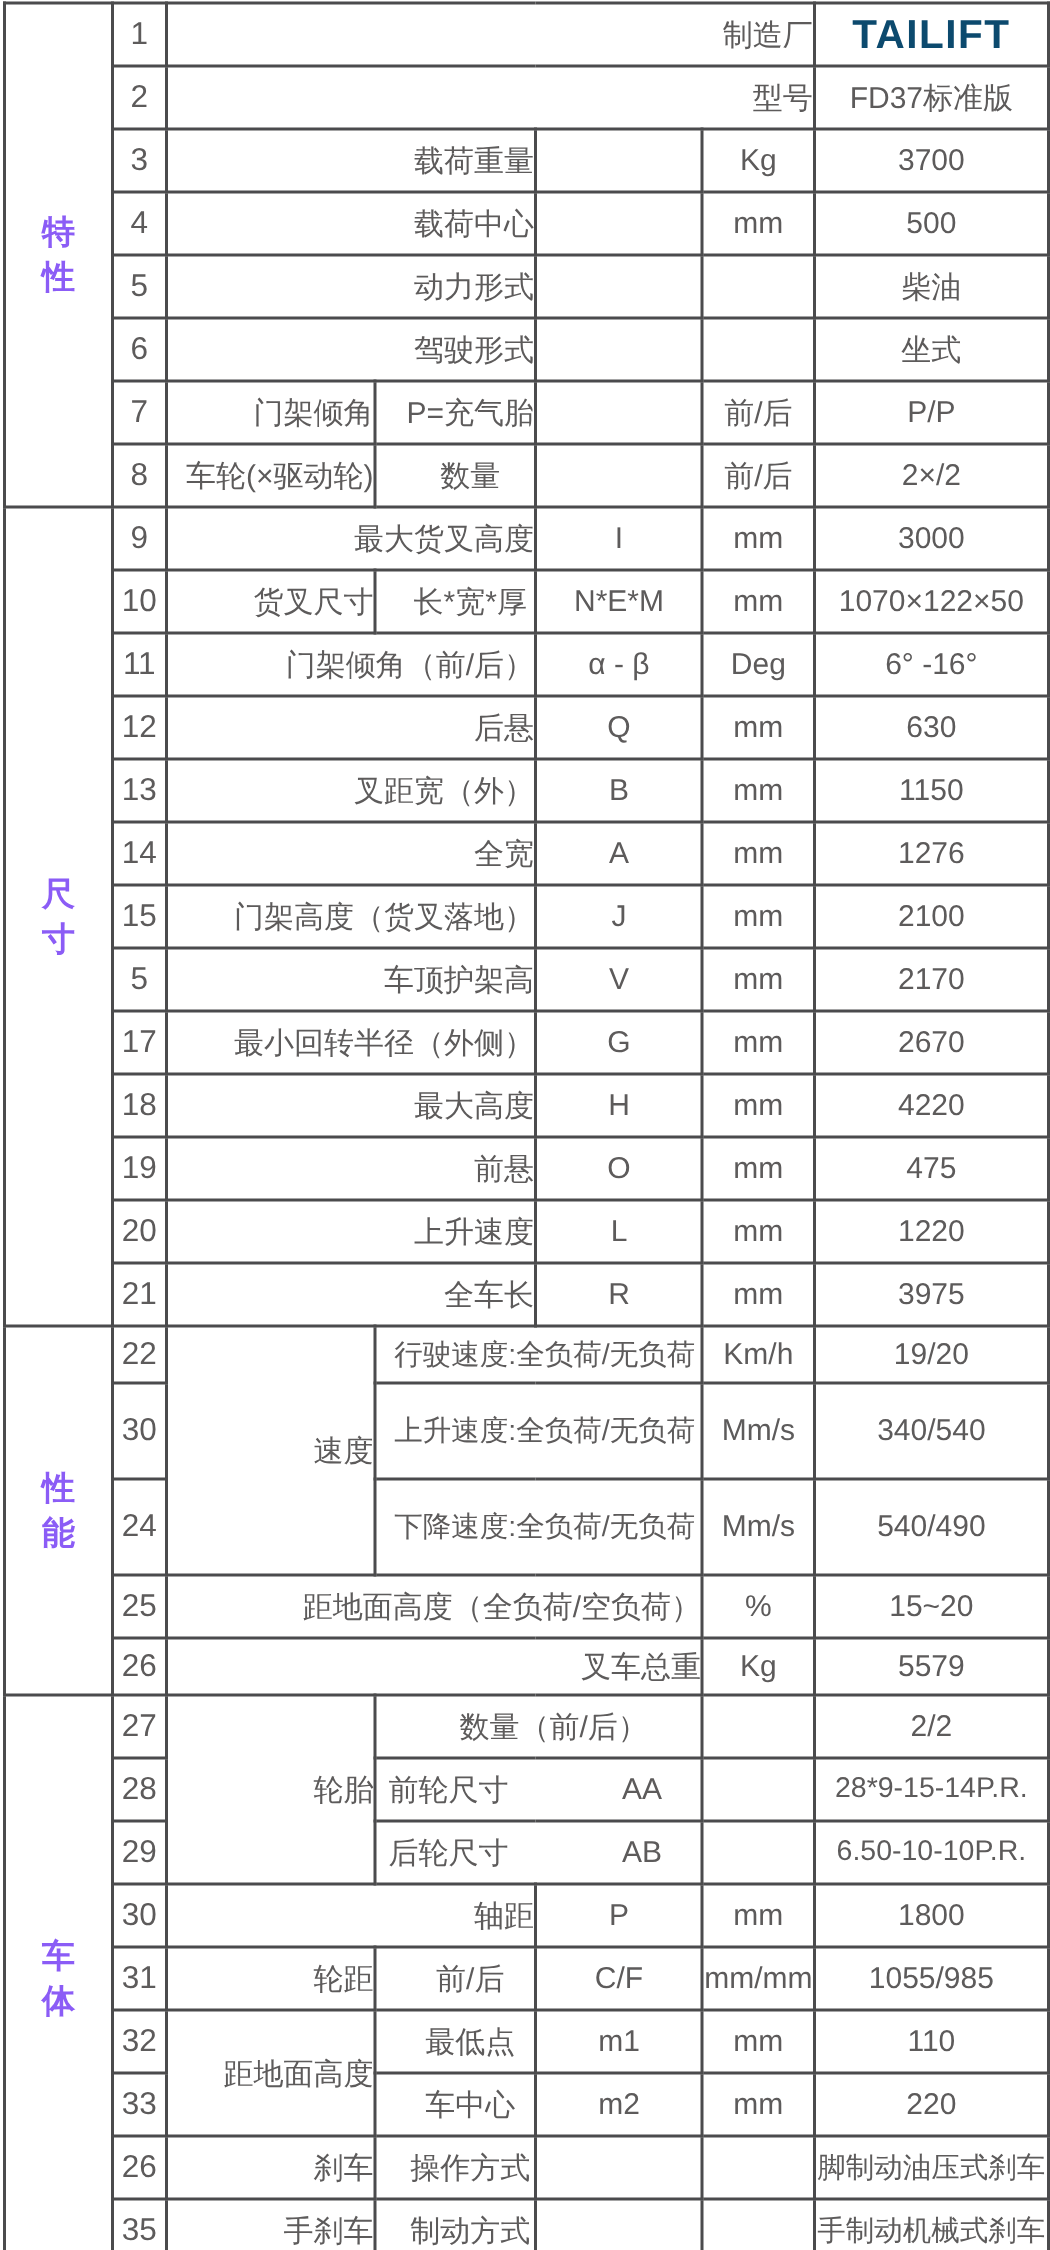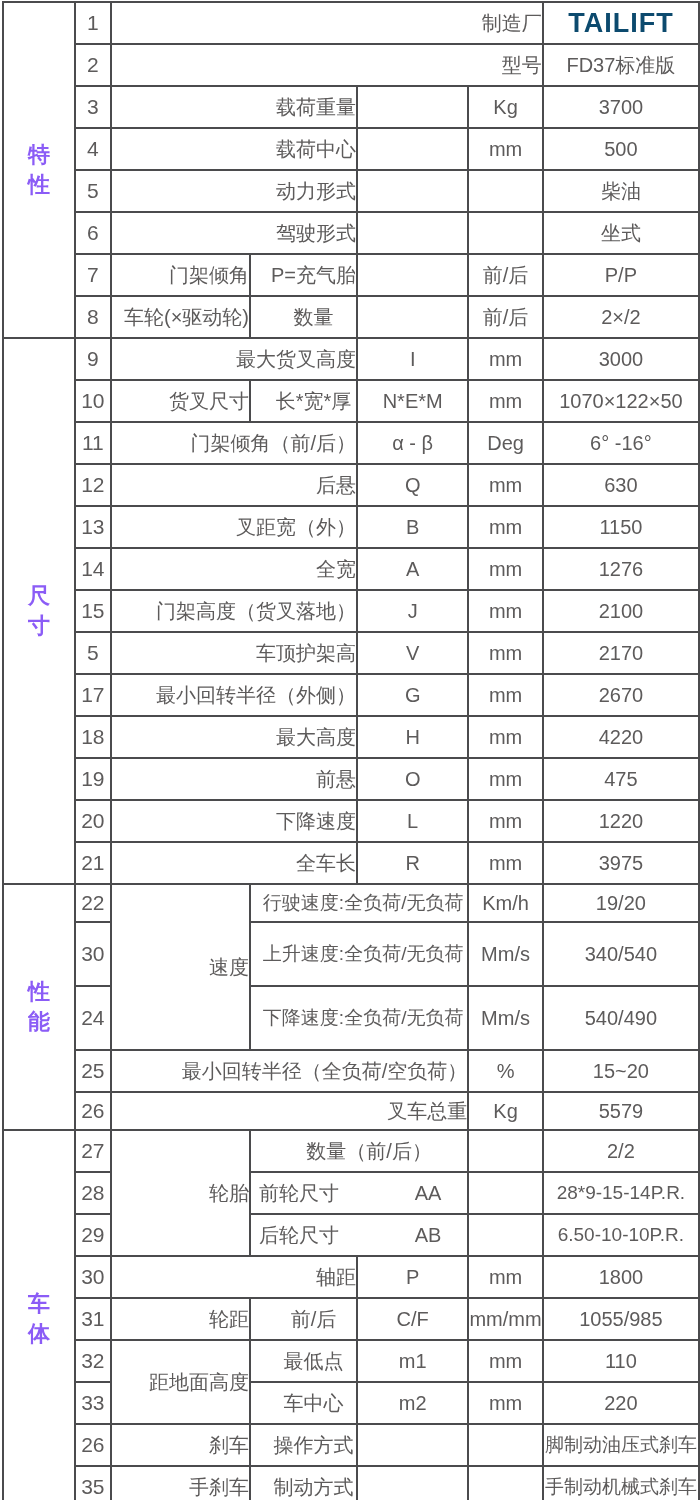--- a/index.html
+++ b/index.html
@@ -181,21 +181,21 @@
   </tr>
   <tr class="h42">
     <td class="num">19</td>
     <td class="lbl" colspan="2">前悬</td>
     <td>O</td>
     <td>mm</td>
     <td>475</td>
   </tr>
   <tr class="h42">
     <td class="num">20</td>
-    <td class="lbl" colspan="2">下降速度</td>
+    <td class="lbl" colspan="2">上升速度</td>
     <td>L</td>
     <td>mm</td>
     <td>1220</td>
   </tr>
   <tr class="h42">
     <td class="num">21</td>
     <td class="lbl" colspan="2">全车长</td>
     <td>R</td>
     <td>mm</td>
     <td>3975</td>
@@ -216,21 +216,21 @@
     <td>340/540</td>
   </tr>
   <tr class="h64">
     <td class="num">24</td>
     <td class="subsm" colspan="2">下降速度:全负荷/无负荷</td>
     <td>Mm/s</td>
     <td>540/490</td>
   </tr>
   <tr class="h42">
     <td class="num">25</td>
-    <td class="lbl" colspan="3">最小回转半径（全负荷/空负荷）</td>
+    <td class="lbl" colspan="3">距地面高度（全负荷/空负荷）</td>
     <td>%</td>
     <td>15~20</td>
   </tr>
   <tr class="h38">
     <td class="num">26</td>
     <td class="lbl" colspan="3">叉车总重</td>
     <td>Kg</td>
     <td>5579</td>
   </tr>
 

